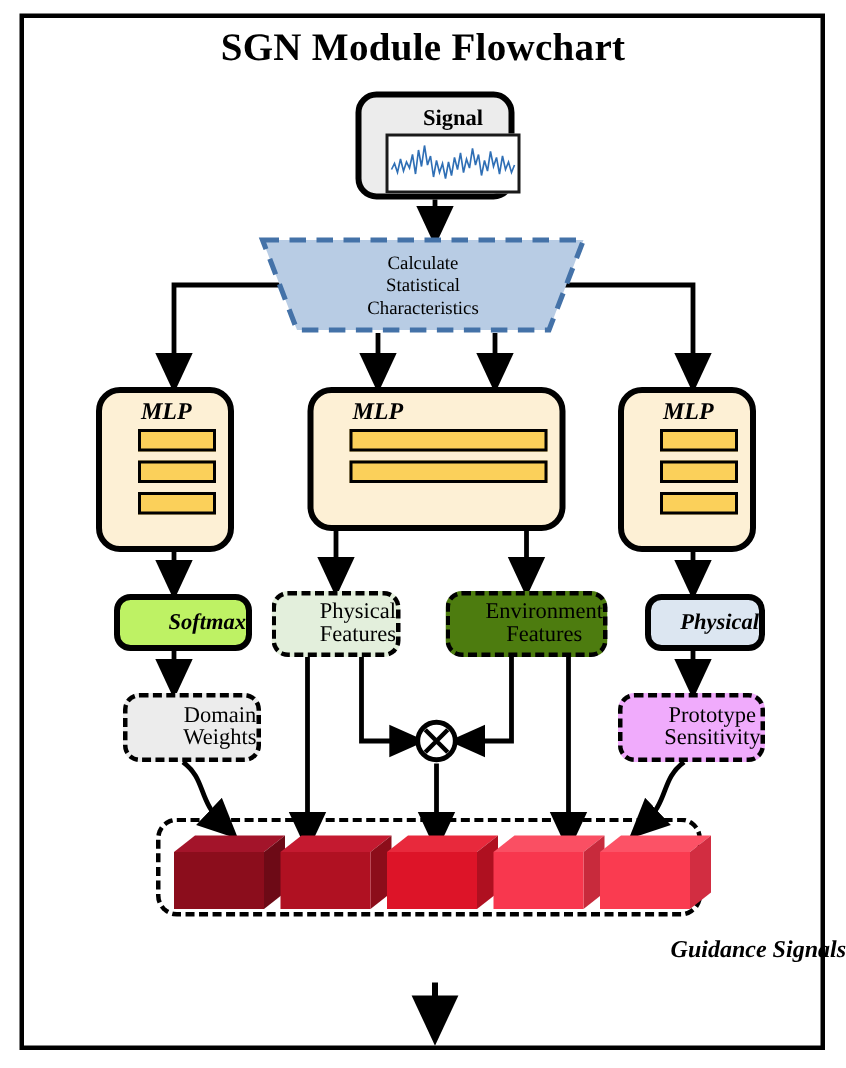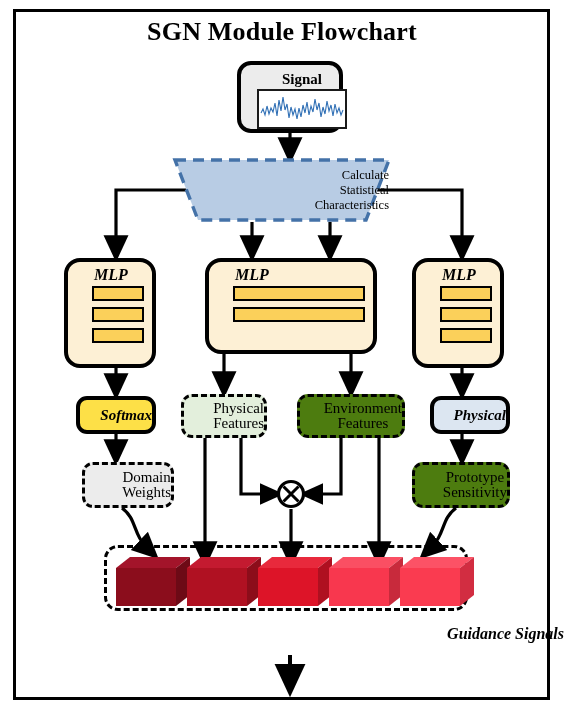--- a/index.html
+++ b/index.html
@@ -7,42 +7,42 @@
   #root{position:relative;width:564px;height:712px;overflow:hidden;background:#fff;}
   .frame{position:absolute;left:13px;top:9px;width:537px;height:691px;border:3px solid #000;box-sizing:border-box;background:#fff;}
   .title{position:absolute;left:0;top:17px;width:564px;text-align:center;font-size:26px;font-weight:bold;letter-spacing:.2px;color:#000;font-family:"Liberation Serif",serif;}
   svg.layer{position:absolute;left:0;top:0;width:564px;height:712px;pointer-events:none;}
   .node{position:absolute;box-sizing:border-box;display:flex;align-items:center;justify-content:flex-end;text-align:center;color:#000;padding-left:24px;}
 
   
   .signal-box{left:237px;top:61px;width:106px;height:72px;background:#ececec;border:4px solid #000;border-radius:14px;flex-direction:column;}
   .signal-label{font-size:15px;font-weight:bold;line-height:15px;margin-top:3px;}
   .signal-plot{width:86px;height:36px;background:#fff;border:2px solid #1a1a1a;margin-top:2px;}
-  .trap-text{position:absolute;left:175px;top:160px;width:214px;height:60px;display:flex;align-items:flex-end;justify-content:center;flex-direction:column;font-size:12.5px;line-height:15px;color:#000;}
+  .trap-text{position:absolute;left:175px;top:160px;width:214px;height:60px;display:flex;align-items:center;justify-content:center;flex-direction:column;font-size:12.5px;line-height:15px;color:#000;}
 
   
   .mlp{background:#fdf0d5;border:4px solid #000;border-radius:16px;flex-direction:column;align-items:flex-start;justify-content:flex-start;padding:4px 8px 6px 24px;}
   .mlp-title{font-size:16px;font-weight:bold;font-style:italic;line-height:17px;margin:0 0 3px 2px;}
   .bar{width:100%;height:15px;background:#fbd05a;border:2px solid #000;box-sizing:border-box;margin-bottom:6px;}
   .bar:last-child{margin-bottom:0;}
   .mlp-left{left:64px;top:258px;width:92px;height:110px;}
   .mlp-center{left:205px;top:258px;width:172px;height:96px;}
   .mlp-right{left:412px;top:258px;width:92px;height:110px;}
 
   
   .pill{border:4px solid #000;border-radius:11px;font-size:15px;font-weight:bold;font-style:italic;}
-  .softmax{left:76px;top:396px;width:80px;height:38px;background:#fde047;}
+  .softmax{left:76px;top:396px;width:92px;height:38px;background:#bef264;}
   .sigmoid{left:430px;top:396px;width:80px;height:38px;background:#dce6f1;}
 
   
   .dashed{border:3px dashed #000;border-radius:11px;font-size:15px;line-height:15.5px;}
   .phys{left:181px;top:394px;width:86px;height:44px;background:#e3efdc;}
   .env{left:297px;top:394px;width:108px;height:44px;background:#4d7c0f;}
   .domw{left:82px;top:462px;width:92px;height:46px;background:#ececec;}
-  .proto{left:412px;top:462px;width:98px;height:46px;background:#4d7c0f;}
+  .proto{left:412px;top:462px;width:98px;height:46px;background:#f0abfc;}
 
   
   .cube-band{left:104px;top:545px;width:364px;height:66px;border:3.5px dashed #000;border-radius:14px;background:transparent;}
   .guidance{position:absolute;left:0;top:625px;width:564px;text-align:right;font-size:16px;font-weight:bold;font-style:italic;color:#000;}
 </style>
 </head>
 <body>
 
 <div id="root">
   <div class="frame"></div>

